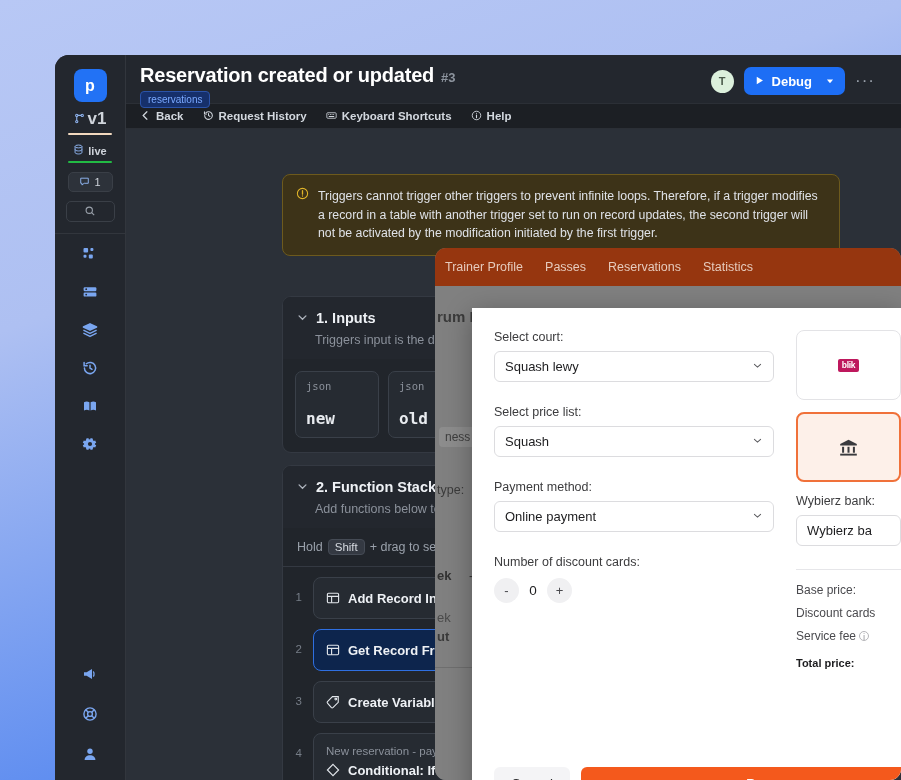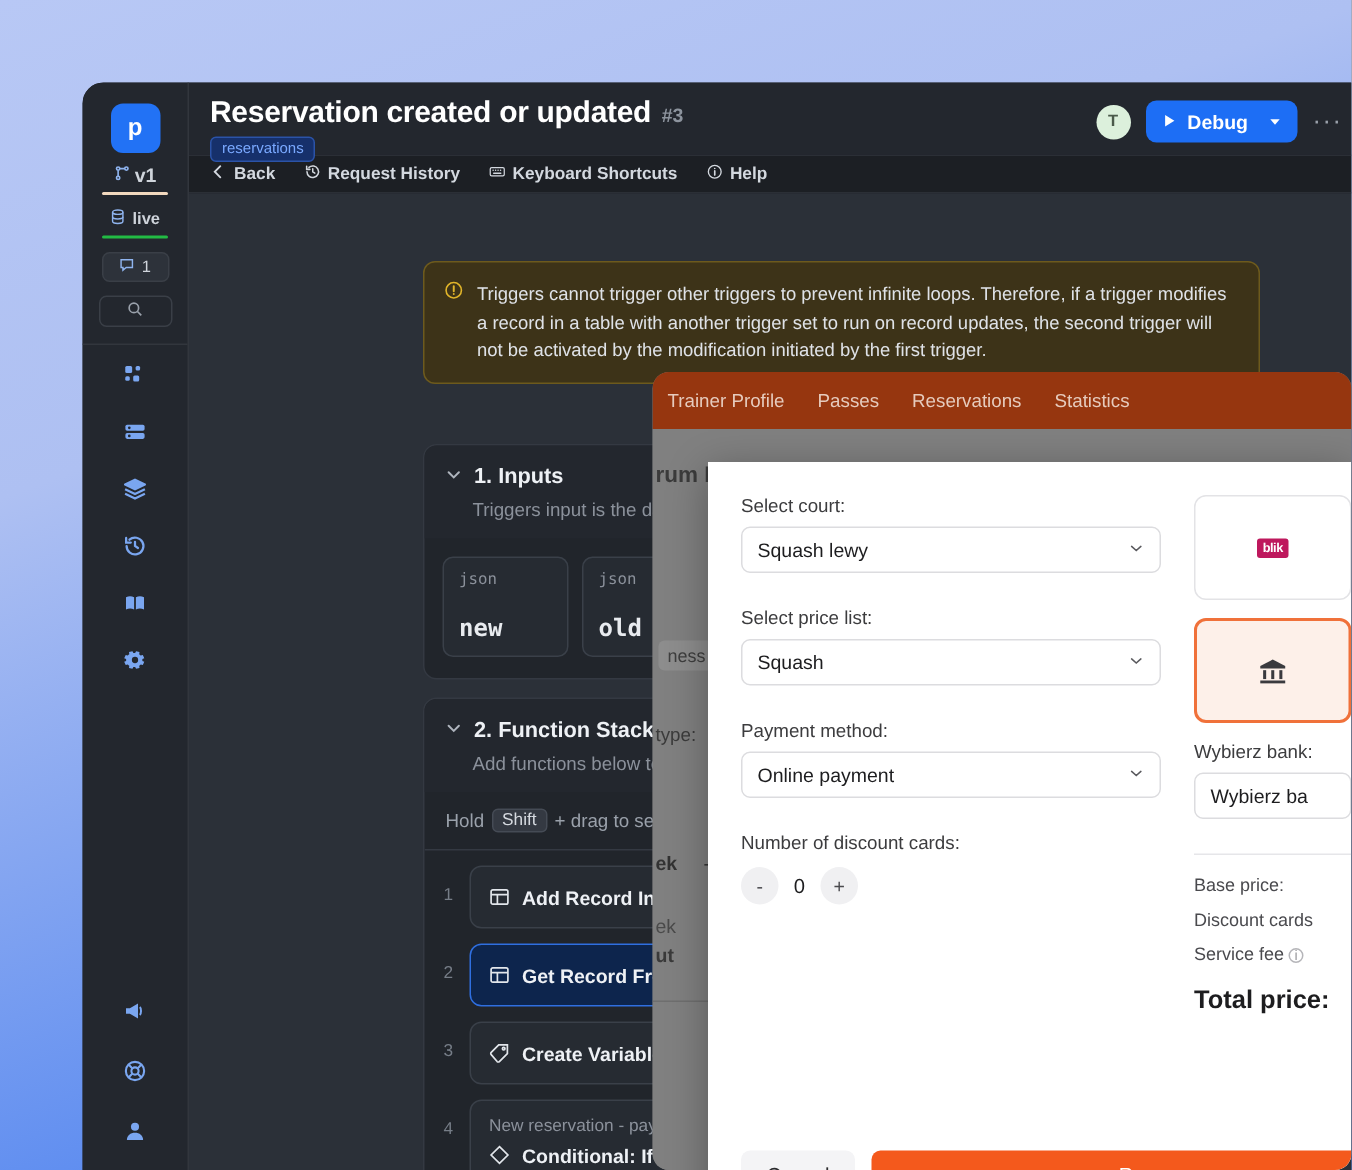--- a/index.html
+++ b/index.html
@@ -39,21 +39,21 @@
     width: 33px; height: 33px;
     background: #2272f5;
     border-radius: 8px;
     color: #fff;
     font-size: 16px; font-weight: bold;
     display: flex; align-items: center; justify-content: center;
     margin-top: 4px;
   }
   .rail-ver {
     display: flex; align-items: center; gap: 3px;
-    color: #cfd4db; font-size: 13px; font-weight: bold;
+    color: #cfd4db; font-size: 17px; font-weight: bold;
     margin-top: 7px;
   }
   .rail-ver svg { width: 11px; height: 11px; }
   .rail-underline { width: 44px; height: 2px; background: #f2d9bf; margin-top: 4px; border-radius: 2px; }
   .rail-underline.green { background: #22bb44; }
   .rail-env {
     display: flex; align-items: center; gap: 4px;
     color: #cfd4db; font-size: 11px; font-weight: bold;
     margin-top: 9px;
   }
@@ -76,21 +76,21 @@
   .rail-sep { width: 100%; height: 1px; background: #32363d; margin-top: 11px; }
   .rail-icons { margin-top: 12px; display: flex; flex-direction: column; gap: 22px; align-items: center; width: 100%; }
   .rail-icons-bot { margin-top: auto; margin-bottom: 18px; display: flex; flex-direction: column; gap: 24px; align-items: center; width: 100%; }
   .rail-ico svg { width: 16px; height: 16px; display: block; }
 
   
   #main { flex: 1; display: flex; flex-direction: column; min-width: 0; position: relative; }
 
   #titlebar {
     height: 48px; background: #23272e;
-    display: flex; align-items: flex-start; padding: 9px 6px 0 14px;
+    display: flex; align-items: flex-start; padding: 9px 26px 0 14px;
     position: relative;
   }
   .title-left { display: flex; flex-direction: column; gap: 4px; }
   .title-row { display: flex; align-items: baseline; gap: 7px; }
   #flow-title { color: #fff; font-size: 20px; font-weight: bold; letter-spacing: -0.2px; }
   #flow-num { color: #8d949e; font-size: 13px; font-weight: bold; }
   .tbl-tag {
     align-self: flex-start;
     background: #16306b; border: 1px solid #2b53a8; color: #7aa9ff;
     font-size: 10px; border-radius: 4px; padding: 2px 7px;
@@ -230,21 +230,21 @@
     display: flex; align-items: center; justify-content: center;
     margin-bottom: 12px; background: #fff;
   }
   .pay-tile.active { border: 2px solid #f0713a; background: #fdf0e9; }
   .blik-logo {
     background: #be185d; color: #fff; font-size: 8.5px; font-weight: bold;
     padding: 1.5px 4px; border-radius: 2px; letter-spacing: -0.3px;
   }
   .bank-ico svg { width: 19px; height: 19px; display: block; }
   .sum-line { display: flex; justify-content: space-between; color: #4a4a4e; font-size: 12px; margin-bottom: 9px; white-space: nowrap; }
-  .sum-line.total { color: #1d1d1f; font-size: 17px; font-weight: bold; margin-top: 14px; }
+  .sum-line.total { color: #1d1d1f; font-size: 11px; font-weight: bold; margin-top: 14px; }
   .sum-div { height: 1px; background: #e6e6e9; margin: 16px 0 13px 0; }
   .info-c { display: inline-block; color: #9a9a9e; font-size: 9.5px; border: 1px solid #b5b5b9; border-radius: 50%; width: 10px; height: 10px; line-height: 9px; text-align: center; margin-left: 3px; }
 
   #modal-footer {
     height: 70px; display: flex; align-items: center; gap: 11px;
     padding: 0 0 0 22px;
   }
   .btn-cancel {
     height: 32px; padding: 0 17px; background: #f4f4f6; border-radius: 6px;
     color: #2c2c2e; font-size: 13.5px;

